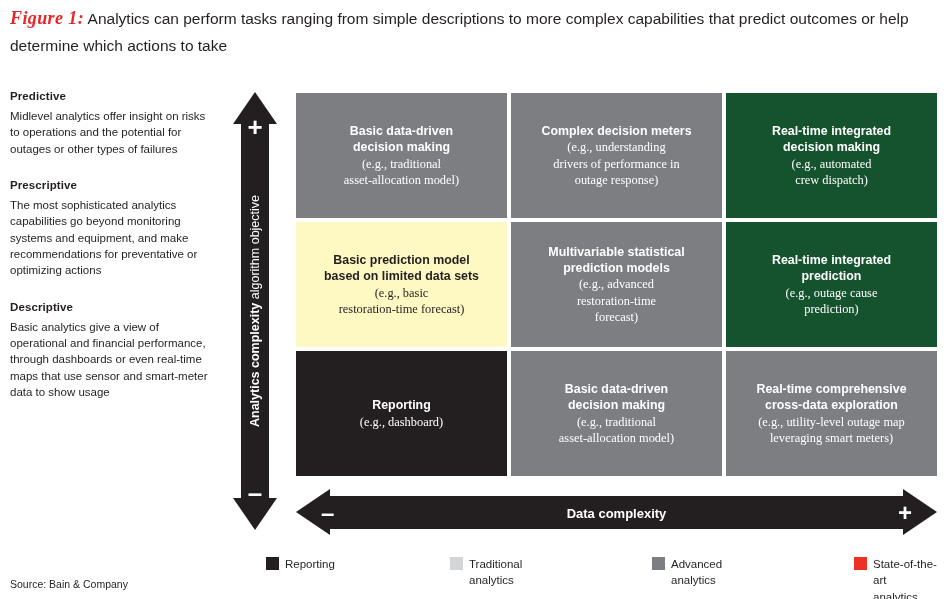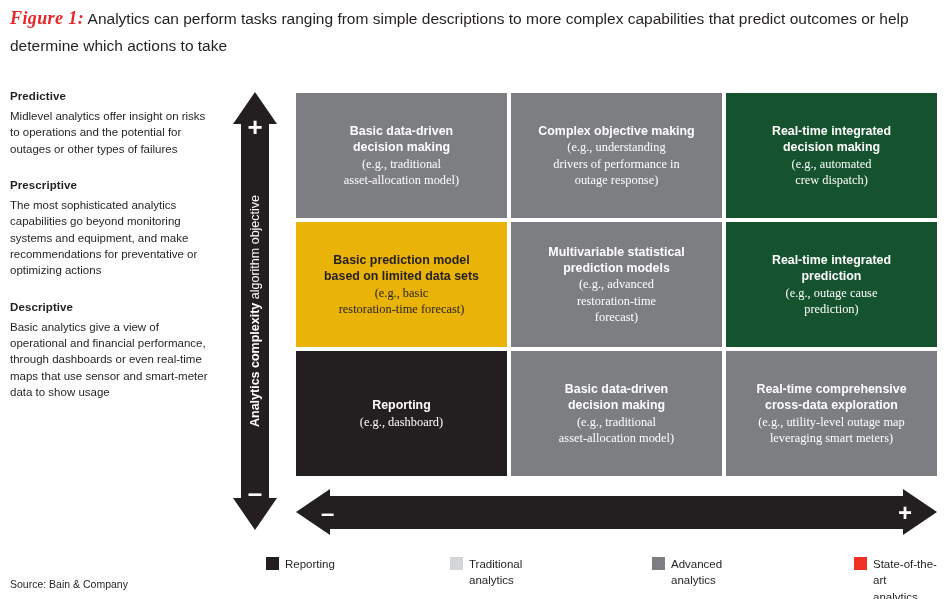--- a/index.html
+++ b/index.html
@@ -79,21 +79,21 @@
   }
   .cell {
     display: flex; flex-direction: column;
     align-items: center; justify-content: center;
     text-align: center; padding: 0 10px;
     font-size: 12.4px; line-height: 1.32;
   }
   .cell .hd { font-weight: bold; }
   .cell .eg { font-weight: normal; font-family: Liberation Serif, serif; }
   .c-adv   { background: #7c7e82; color: #ffffff; }
-  .c-trad  { background: #eab308; color: #231f20; text-align: center; }
+  .c-trad  { background: #fef9c3; color: #231f20; text-align: center; }
   .c-rep   { background: #231f20; color: #ffffff; }
   .c-state { background: #14532d; color: #ffffff; }
 
   
   .h-axis { position: absolute; left: 296px; top: 489px; width: 641px; height: 47px; }
   .h-shaft {
     position: absolute; left: 31px; top: 7px; width: 579px; height: 33px;
     background: #231f20;
   }
   .h-head-l {
@@ -167,21 +167,21 @@
       <b>Analytics complexity</b><span> algorithm objective</span>
     </div>
   </div>
 
   <div class="matrix" id="matrix">
       <div class="cell c-adv">
         <div class="hd">Basic data-driven<br>decision making</div>
         <div class="eg">(e.g., traditional<br>asset-allocation model)</div>
       </div>
       <div class="cell c-adv">
-        <div class="hd">Complex objective making</div>
+        <div class="hd">Complex decision meters</div>
         <div class="eg">(e.g., understanding<br>drivers of performance in<br>outage response)</div>
       </div>
       <div class="cell c-state">
         <div class="hd">Real-time integrated<br>decision making</div>
         <div class="eg">(e.g., automated<br>crew dispatch)</div>
       </div>
       <div class="cell c-trad">
         <div class="hd">Basic prediction model<br>based on limited data sets</div>
         <div class="eg">(e.g., basic<br>restoration-time forecast)</div>
       </div>
@@ -206,20 +206,21 @@
         <div class="eg">(e.g., utility-level outage map<br>leveraging smart meters)</div>
       </div>
     </div>
 
   <div class="h-axis">
     <div class="h-head-l"></div>
     <div class="h-shaft"></div>
     <div class="h-head-r"></div>
     <div class="h-minus">–</div>
     <div class="h-plus">+</div>
+    <div class="h-label">Data complexity</div>
   </div>
 
   <div class="legend" id="legend">
       <div class="leg-item leg-0">
         <span class="leg-sw" style="background: rgb(35, 31, 32);"></span>
         <span class="leg-tx">Reporting</span>
       </div>
       <div class="leg-item leg-1">
         <span class="leg-sw" style="background: rgb(212, 213, 215);"></span>
         <span class="leg-tx">Traditional

